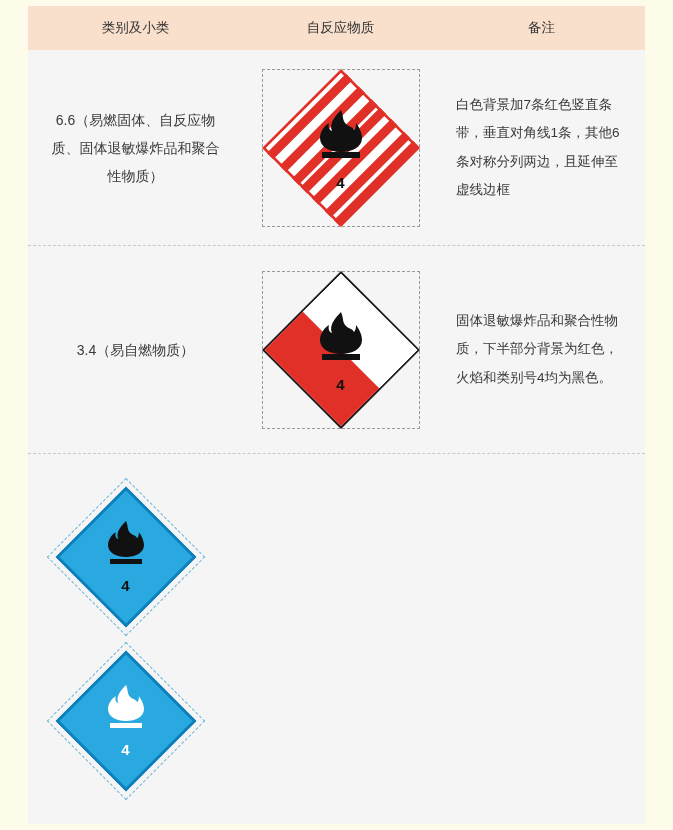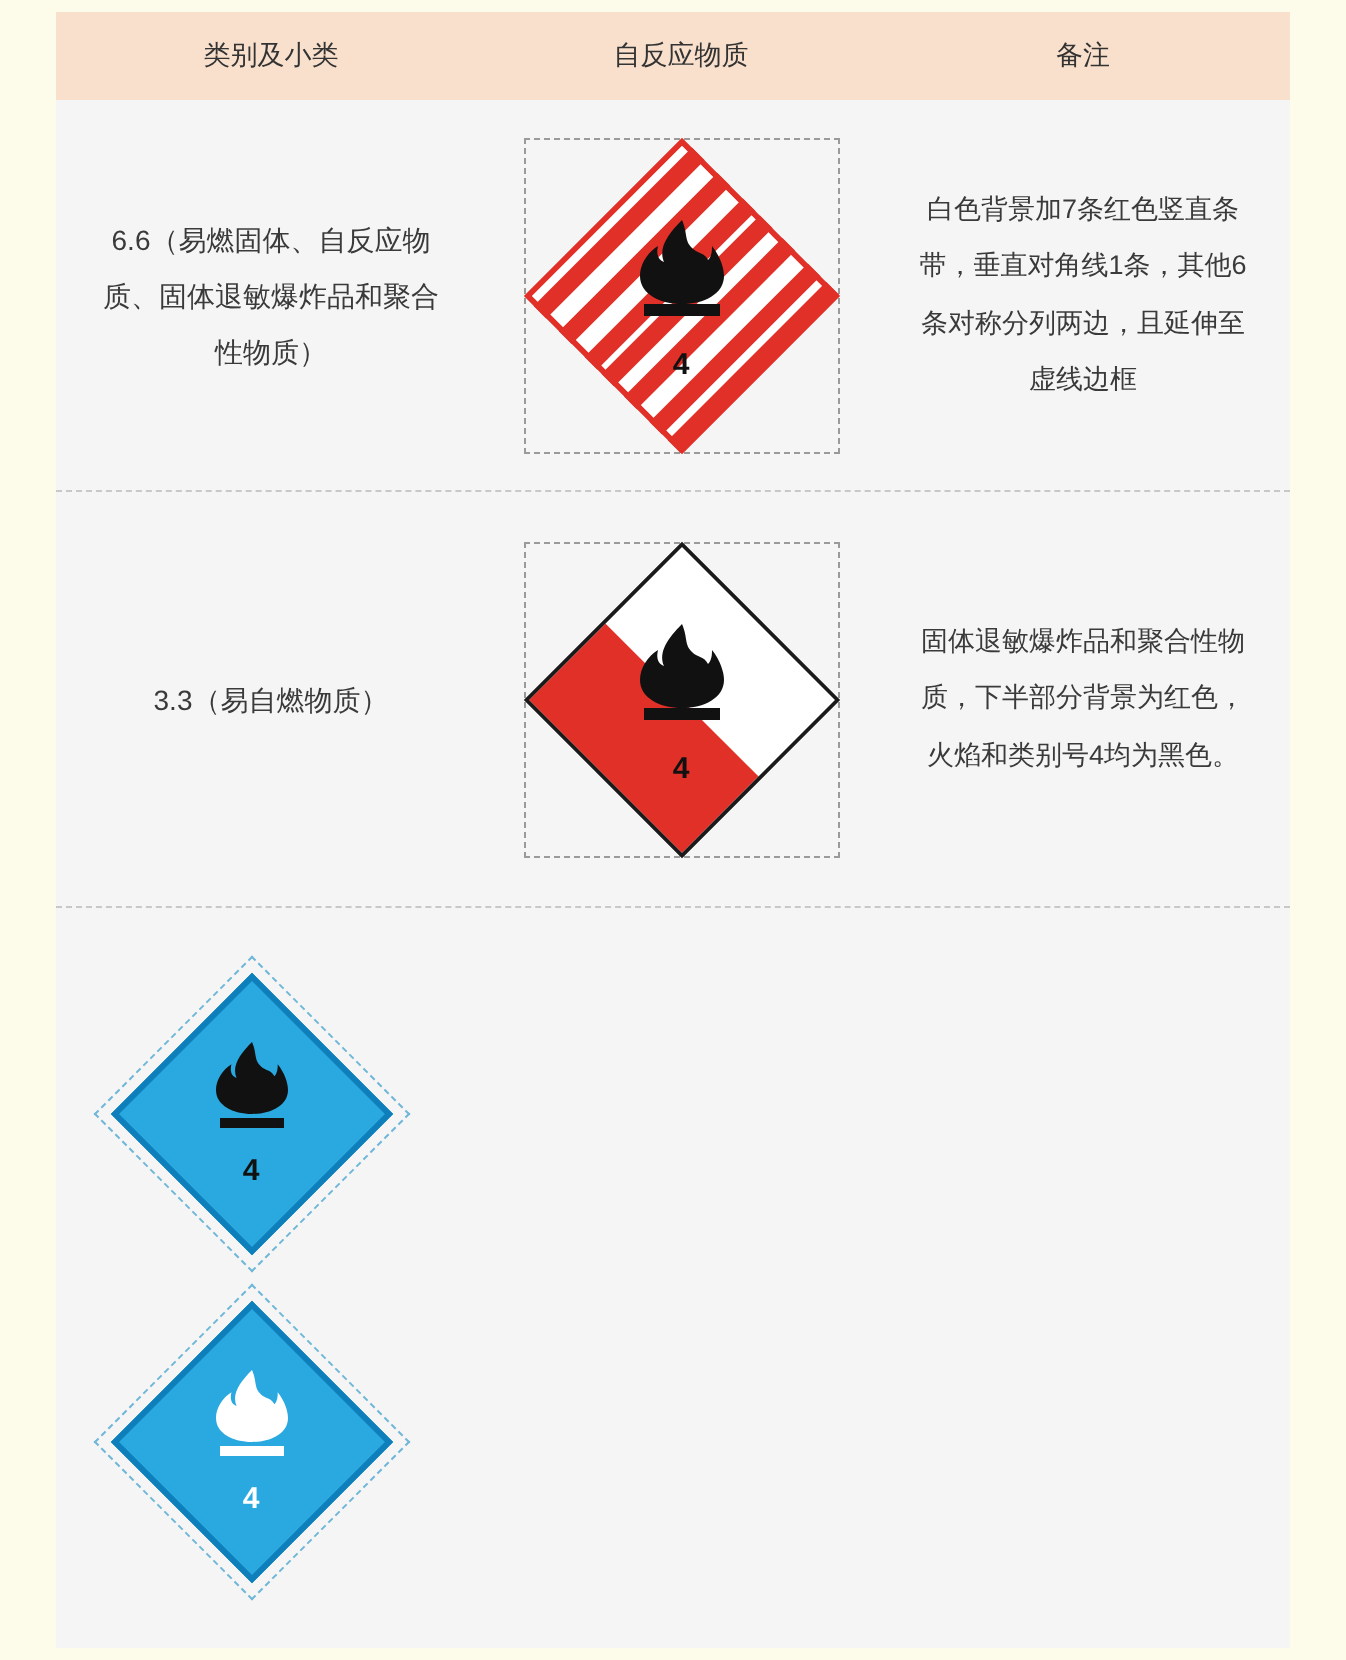--- a/index.html
+++ b/index.html
@@ -64,21 +64,21 @@
     display: flex;
     align-items: center;
     justify-content: center;
     padding: 6px 18px;
     font-size: 14px;
     color: #3a3a3a;
     line-height: 2.0;
     text-align: center;
   }
   .cell.remark {
-    text-align: center;
+    text-align: left;
     line-height: 2.1;
     font-size: 13.5px;
   }
   .cell.sign {
     padding: 4px 0;
     flex-direction: column;
     gap: 14px;
   }
 
   
@@ -257,21 +257,21 @@
             </svg>
             <div class="bar"></div>
             <div class="classnum">4</div>
           </div>
         </div>
       </div>
       <div class="cell remark col-c">白色背景加7条红色竖直条带，垂直对角线1条，其他6条对称分列两边，且延伸至虚线边框</div>
     </div>
 
     <div class="row row-2">
-      <div class="cell col-a">3.3（易自燃物质）</div>
+      <div class="cell col-a">3.4（易自燃物质）</div>
       <div class="cell sign col-b">
         <div class="sign-wrap sign-42">
           <div class="dashbox"></div>
           <div class="diamond">
             <div class="diamond-inner">
               <div class="half-top"></div>
               <div class="half-bottom"></div>
             </div>
           </div>
           <div class="content">

